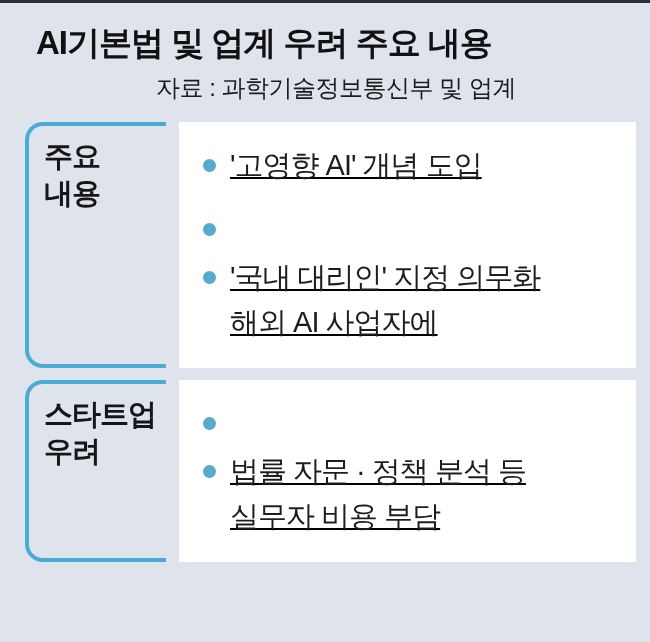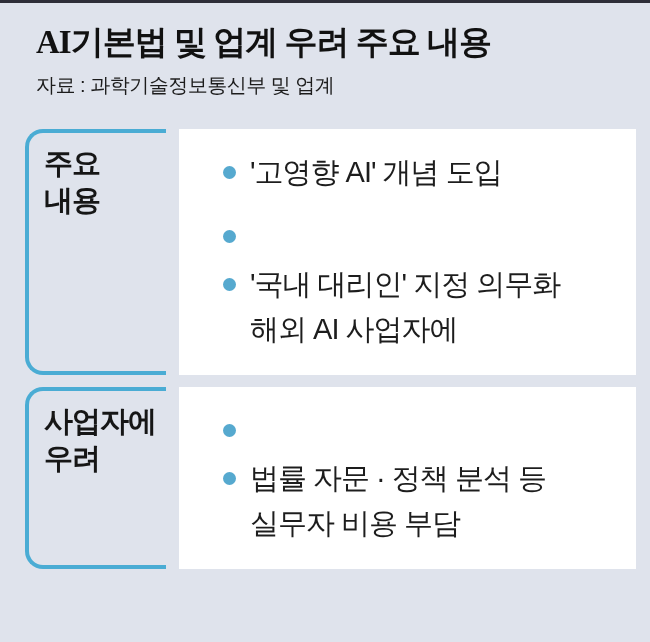--- a/index.html
+++ b/index.html
@@ -12,49 +12,50 @@
   .top-rule {
     width: 650px; height: 3px;
     background: var(--rule, #2e2e38);
   }
   .header { padding: 20px 14px 14px 36px; }
   .title {
     font-size: 33px; font-weight: 800;
     color: var(--text, #111);
     letter-spacing: -1px;
     line-height: 1.2;
-    font-family: Liberation Serif, serif;
   }
   .source {
     margin-top: 9px;
-    font-size: 20px; font-weight: 400;
+    font-size: 24px; font-weight: 400;
     color: #1c1c1c;
     letter-spacing: -0.5px;
+    text-align: center;
   }
-  .sections { margin: 16px 14px 0 25px; }
+  .sections { margin: 4px 14px 0 25px; }
   .section { display: flex; align-items: stretch; margin-bottom: 12px; }
   .bracket {
     width: 141px; flex: 0 0 141px;
     border: 4px solid var(--accent, #4aacd4);
     border-right: none;
     border-radius: 18px 0 0 18px;
     padding: 12px 4px 0 15px;
     margin-right: 13px;
   }
   .bracket-label {
     font-size: 29px; font-weight: 700;
     color: #161616;
     letter-spacing: -1px;
     line-height: 1.3;
     word-break: keep-all;
   }
   .panel {
     flex: 1;
     background: var(--panel, #ffffff);
-    padding: 21px 16px 4px 44px;
+    padding: 21px 16px 4px 24px;
+    text-decoration: underline;
   }
   .item { display: flex; margin-bottom: 19px; }
   .dot {
     width: 13px; height: 13px; flex: 0 0 13px;
     border-radius: 50%;
     background: var(--bullet, #56a9cf);
     margin-top: 16px; margin-right: 14px;
   }
   .item-text {
     font-size: 29px; font-weight: 400;
@@ -97,21 +98,21 @@
         <div class="item-text">
           <div>'국내 대리인' 지정 의무화</div>
           <div>해외 AI 사업자에</div>
         </div>
       </div>
     </div>
   </div>
 
   <div class="section">
     <div class="bracket">
-      <div class="bracket-label">사업자에 우려</div>
+      <div class="bracket-label">스타트업 우려</div>
     </div>
     <div class="panel">
       <div class="item">
         <span class="dot"></span>
       </div>
       <div class="item">
         <span class="dot"></span>
         <div class="item-text">
           <div>법률 자문 · 정책 분석 등</div>
           <div>실무자 비용 부담</div>

